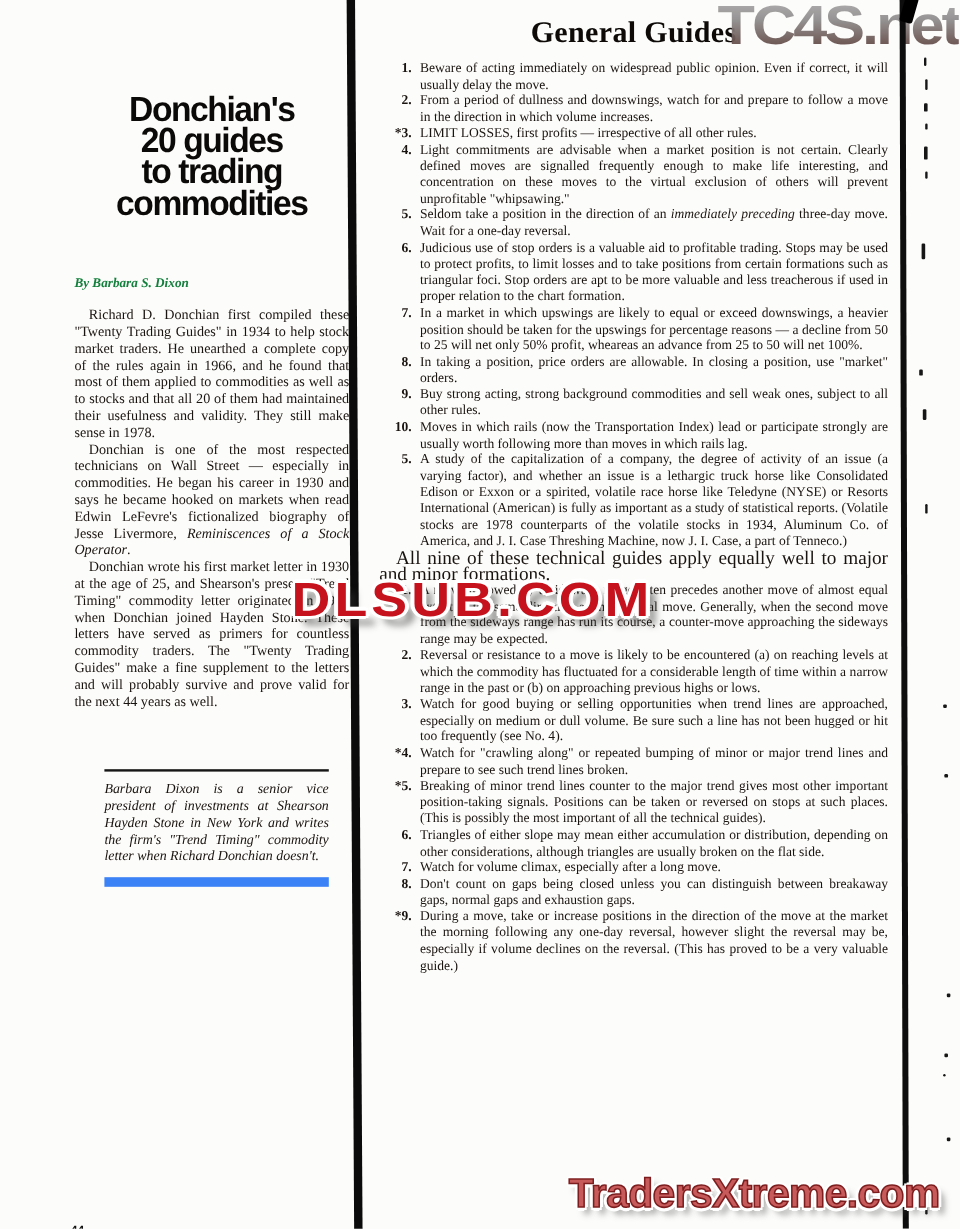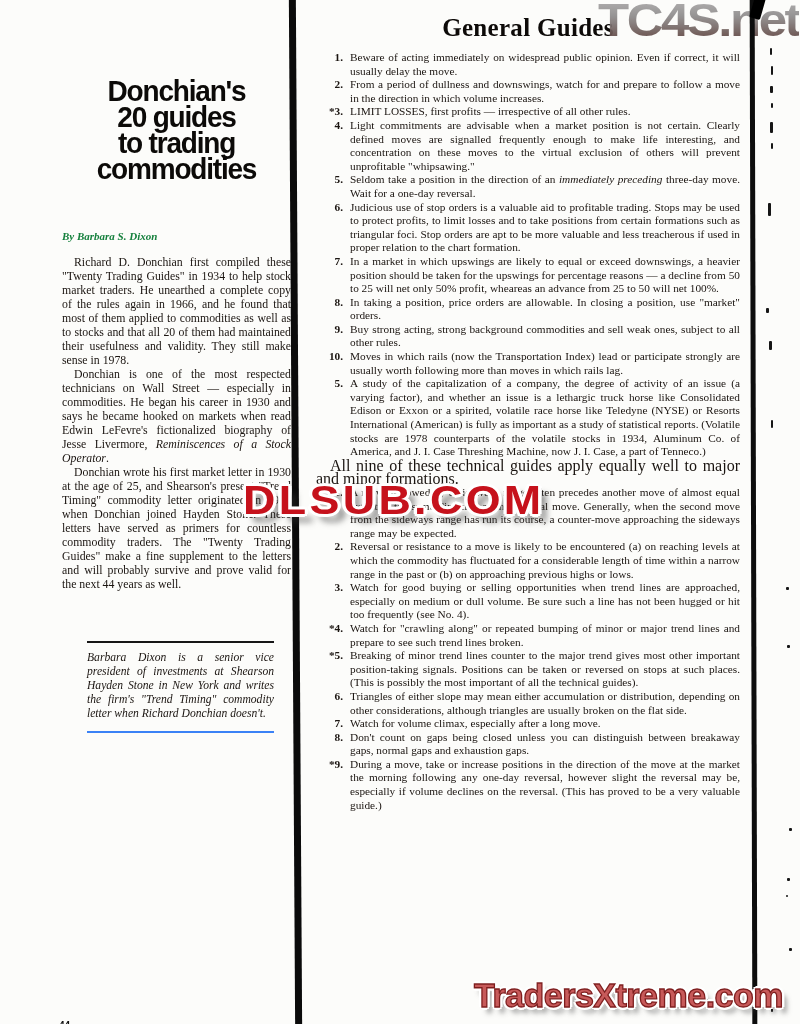--- a/index.html
+++ b/index.html
@@ -15,21 +15,21 @@
     font-size:28px;line-height:26px;text-align:center;
     letter-spacing:-1.2px;color:#0c0a08;
   }
   .title span{display:block;transform:scaleY(1.04);transform-origin:right top;}
   .byline{margin-top:48px;font-size:11px;font-weight:bold;font-style:italic;color:#15803d;}
   .bodytext{margin-top:13px;font-size:11.8px;line-height:14px;text-align:justify;}
   .bodytext p{margin:0;text-indent:12px;}
   .it{font-style:italic;}
   .bio{
     margin-top:50px;margin-left:25px;width:187px;
-    border-top:2.5px solid #161616;border-bottom:2px solid #3b82f6;
+    border-top:2.5px solid #161616;border-bottom:8px solid #3b82f6;
     padding:8px 0 10px;font-style:italic;font-size:11.6px;line-height:14px;
     text-align:justify;
   }
   .pagenum{position:absolute;left:59px;top:1020px;font-family:"Liberation Sans",sans-serif;
     font-weight:bold;font-size:10px;color:#111;}
   
   .rightcol{position:absolute;left:316px;top:14px;width:424px;}
   .gheading{
     font-weight:bold;font-size:25px;text-align:center;margin:0 0 9px 0;
     letter-spacing:.3px;color:#0d0a08;

